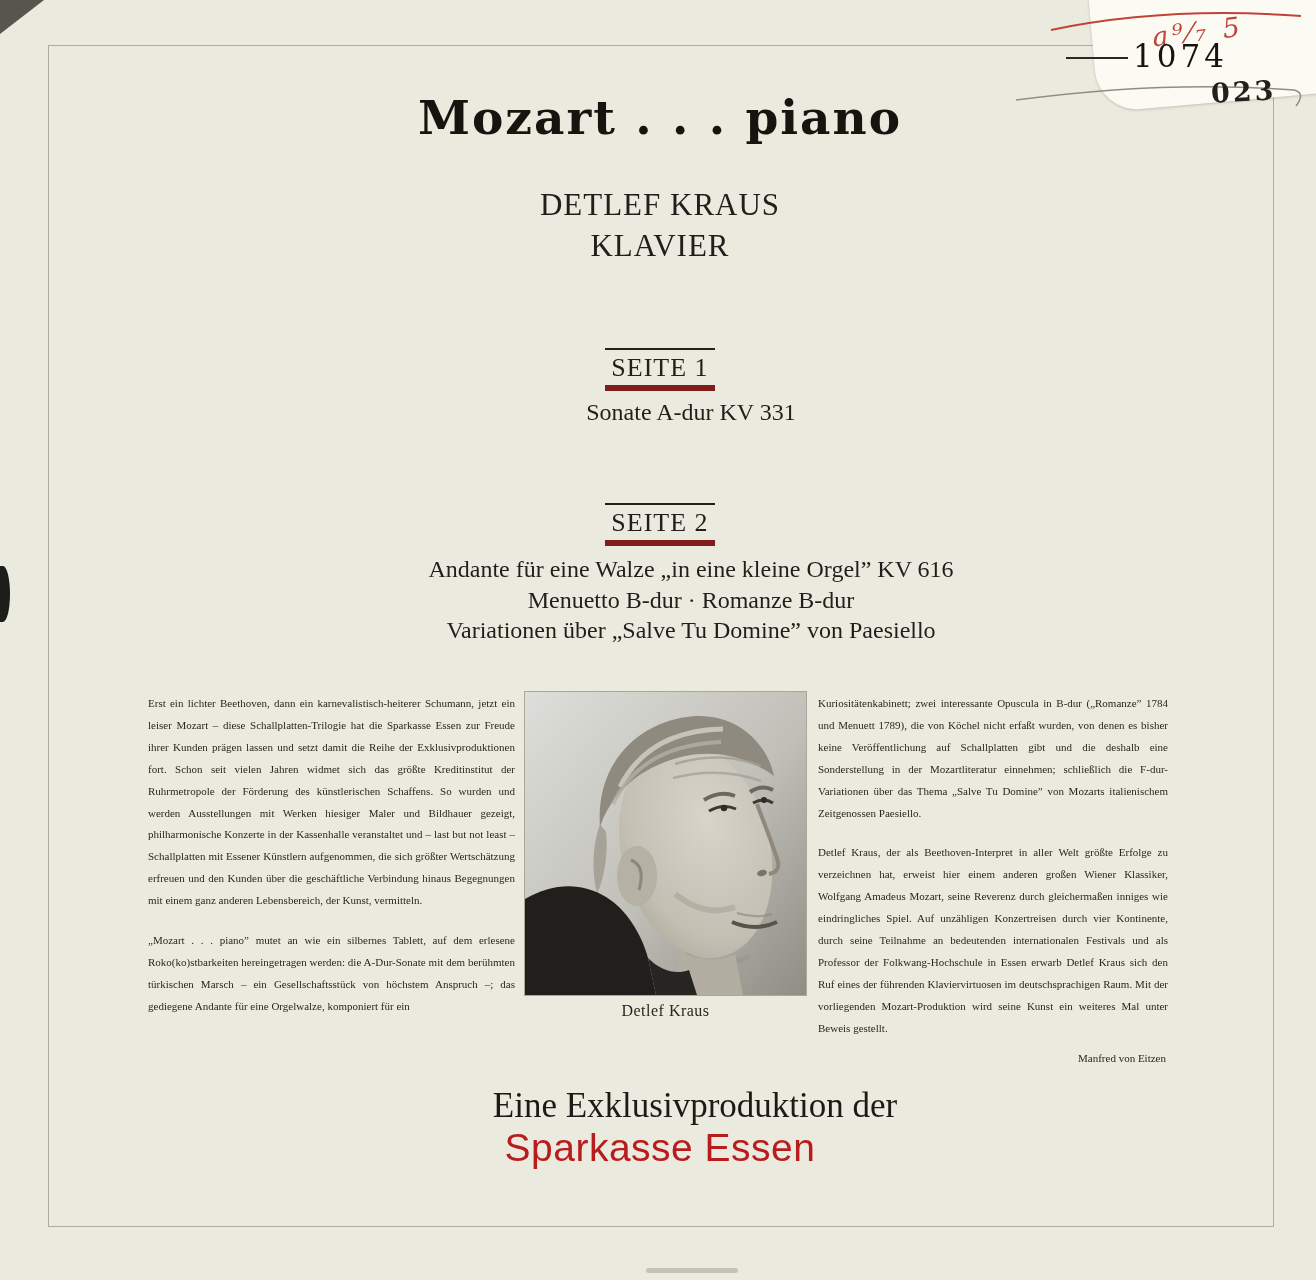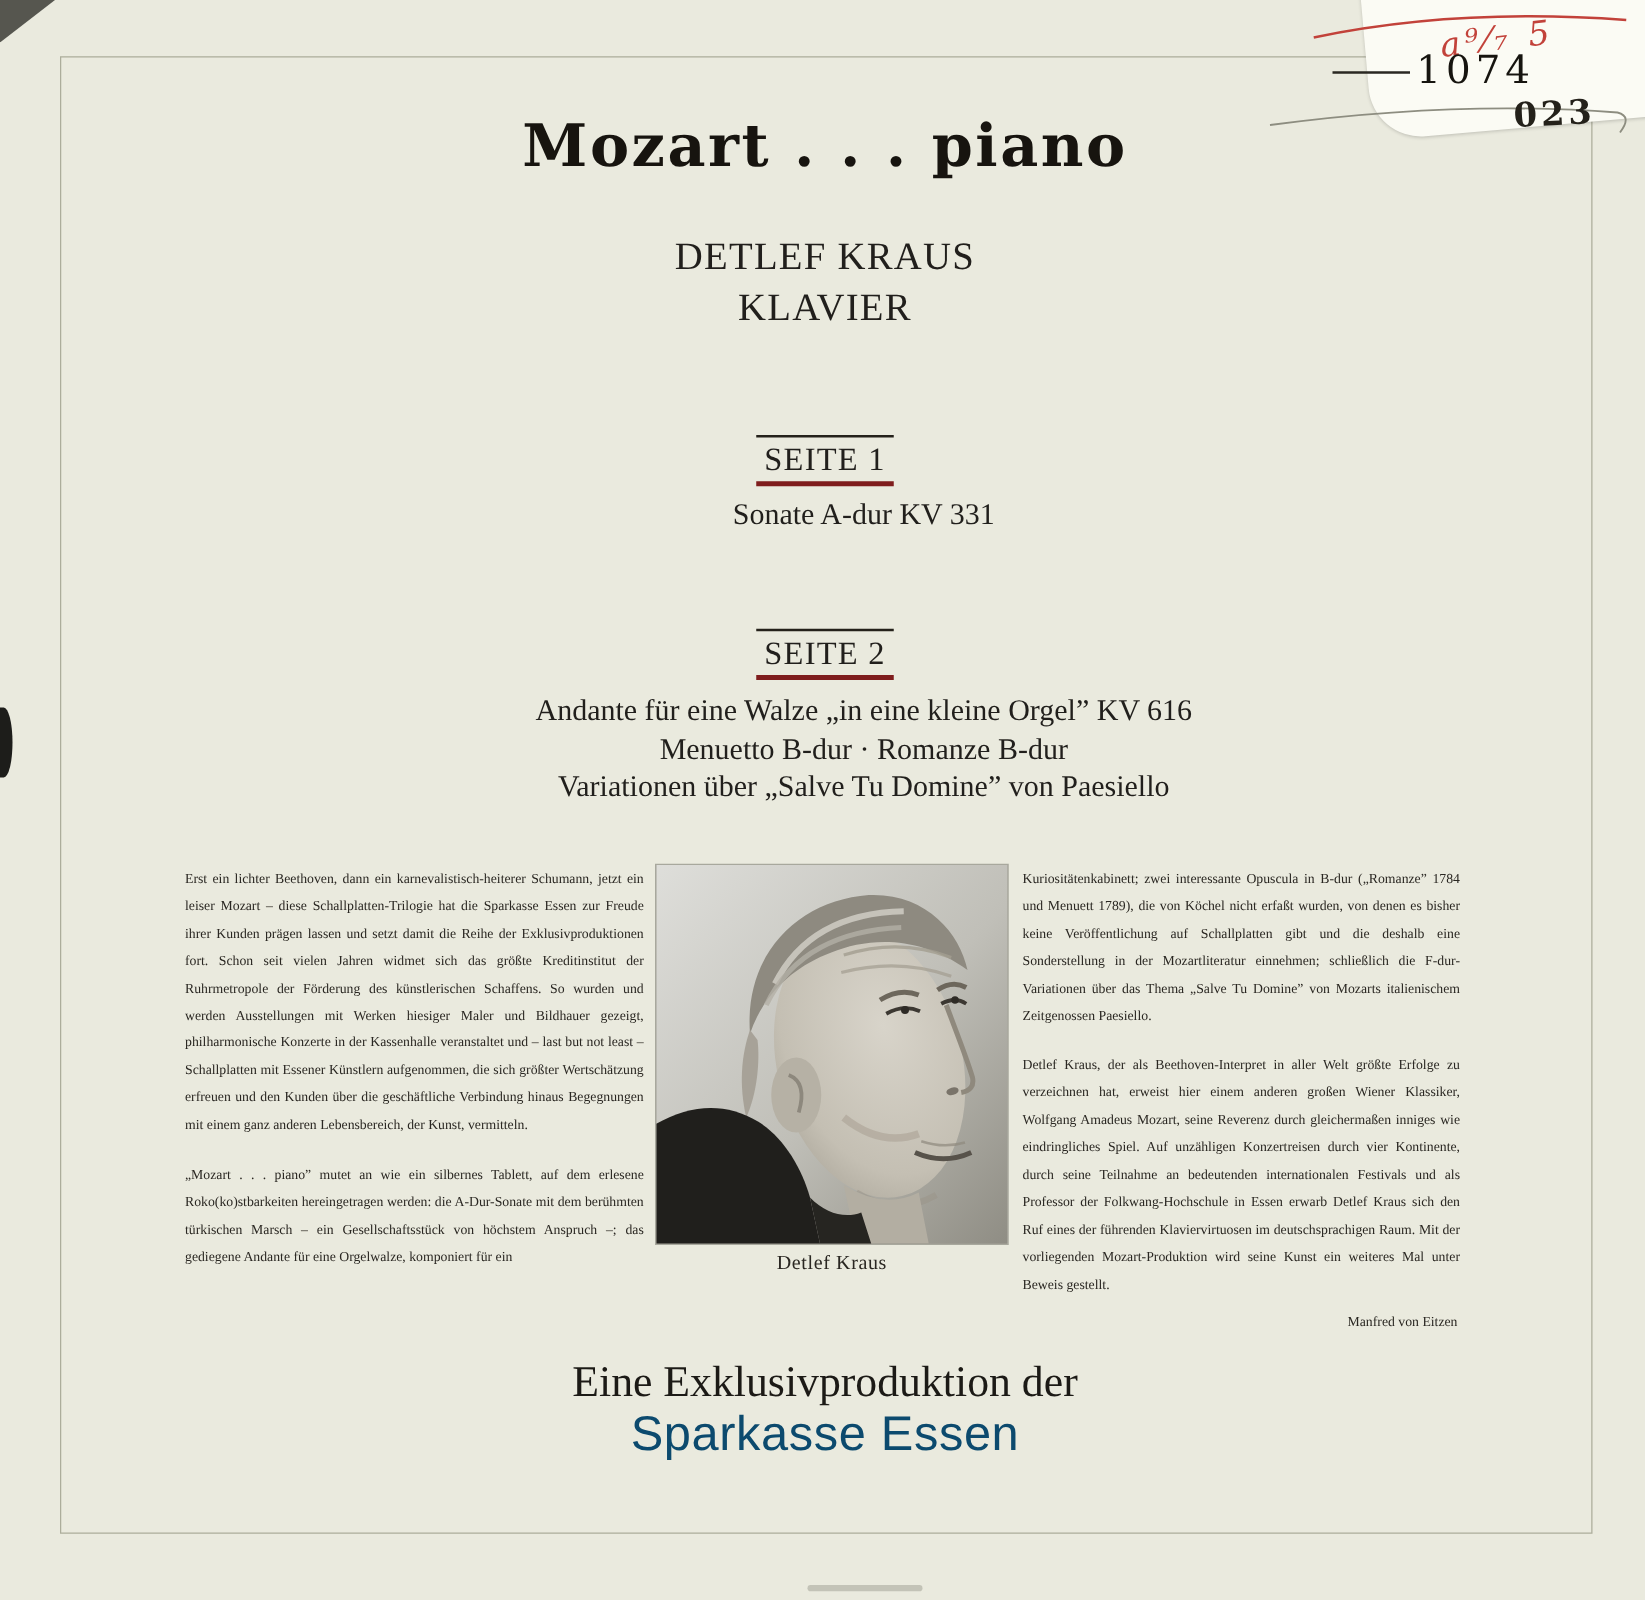--- a/index.html
+++ b/index.html
@@ -70,21 +70,21 @@
   .artist-block{
     position:absolute;left:48px;top:184px;width:1224px;
     text-align:center;font-size:31px;line-height:41px;letter-spacing:1px;
   }
   
   .seite{
     position:absolute;left:48px;width:1224px;text-align:center;
   }
   .seite-label{
     display:inline-block;font-size:26px;letter-spacing:1px;
-    border-top:2px solid #24211a;border-bottom:4px solid #7f1d1d;
+    border-top:2px solid #24211a;border-bottom:6px solid #7f1d1d;
     padding:3px 6px 2px 6px;
   }
   .side-line{position:absolute;left:48px;width:1196px;text-align:center;font-size:24px;margin-left:45px;}
   
   .col{
     position:absolute;top:693px;
     font-size:11px;line-height:21.9px;text-align:justify;
     color:#2a2722;
   }
   .col p{margin:0;}
@@ -99,26 +99,26 @@
     background:#aaa89f;
   }
   .photo svg{display:block;}
   .photo-caption{
     position:absolute;left:525px;top:1002px;width:281px;
     text-align:center;font-size:16px;letter-spacing:.5px;color:#2a2722;
   }
   
   .footer-1{
     position:absolute;left:48px;top:1086px;width:1224px;
-    text-align:center;font-size:35px;color:#1c1a16;
+    text-align:center;font-size:35px;color:#1c1a16;padding-left:35px;
   }
   .footer-2{
     position:absolute;left:48px;top:1126px;width:1224px;
     text-align:center;font-size:39px;letter-spacing:.5px;
-    font-family:"Liberation Sans", sans-serif;color:#0c4a6e;
+    font-family:"Liberation Sans", sans-serif;color:#b91c1c;
   }
 </style>
 </head>
 <body>
 
 <div class="page">
 
   <div class="corner-shadow"></div>
   <div class="edge-blob"></div>
   <div class="bottom-smudge"></div>

